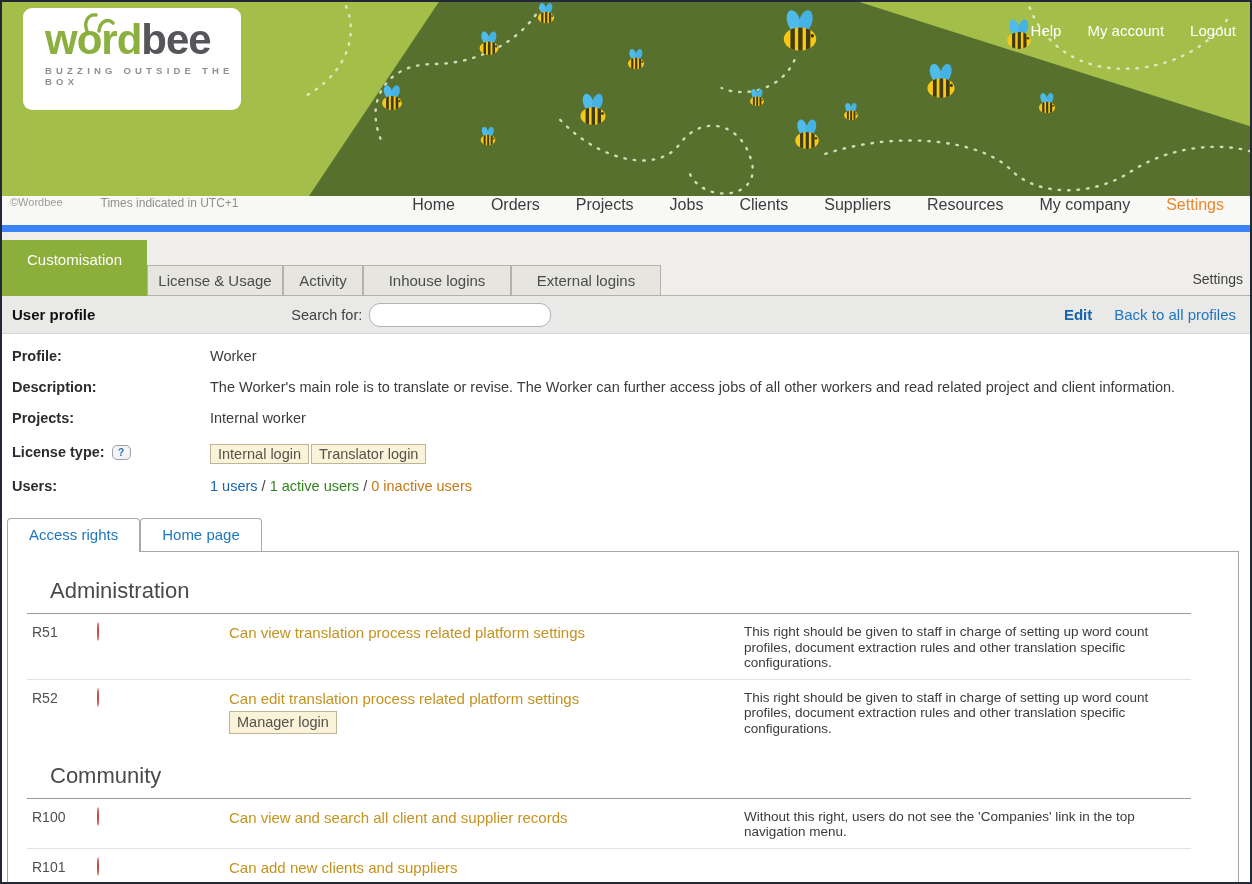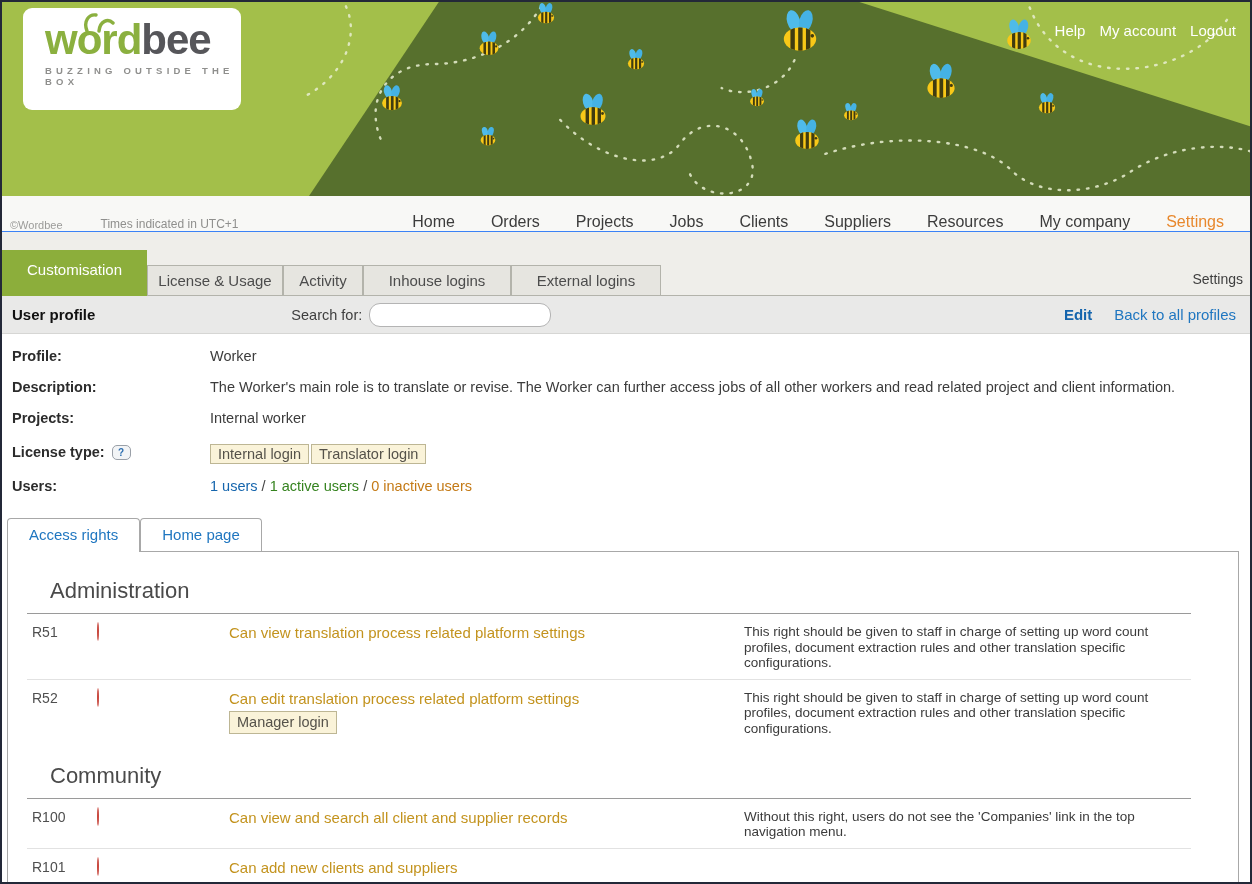--- a/index.html
+++ b/index.html
@@ -12,40 +12,40 @@
   .banner-dark { position:absolute; inset:0; background:#57702d;
           clip-path:polygon(35% 0%, 68.7% 0%, 100% 64%, 100% 100%, 24.6% 100%); }
   .trails { position:absolute; inset:0; width:100%; height:100%; }
   .bee { position:absolute; }
   .logo-box { position:absolute; left:21px; top:6px; width:218px; height:102px;
           background:#fff; border-radius:9px; padding:10px 0 0 22px; }
   .logo-line { font-size:42px; font-weight:bold; letter-spacing:-1px; line-height:44px; position:relative; }
   .logo-word { color:#8bb03f; } .logo-bee { color:#56565a; }
   .logo-antennae { position:absolute; left:36px; top:-7px; }
   .logo-tagline { font-size:9.5px; font-weight:bold; letter-spacing:4.2px; color:#8f8f8d; margin-top:3px; }
-  .banner-links { position:absolute; top:20px; right:14px; display:flex; gap:14px; }
+  .banner-links { position:absolute; top:20px; right:14px; display:flex; gap:26px; }
   .banner-links span { color:#fff; font-size:15px; cursor:pointer; }
 
   
-  .navbar { height:36px; background:#f8f8f6; border-bottom:1px solid #3b82f6;
-            display:flex; align-items:flex-end; }
+  .navbar { height:36px; background:#f8f8f6; border-bottom:7px solid #3b82f6;
+            display:flex; align-items:flex-start; }
   .copyright { color:#9b9b99; font-size:11px; margin-left:8px; }
   .tznote { color:#8f8f8d; font-size:12px; margin-left:38px; }
   .nav-items { margin-left:auto; display:flex; gap:36px; margin-right:26px; }
   .nav-item { font-size:16px; color:#3c3c3c; cursor:pointer; }
   .nav-item.active { color:#e8882d; }
 
   
   .tabstrip { position:relative; height:64px; background:#efeeea; display:flex; align-items:flex-end; }
   .tabstrip::after { content:""; position:absolute; left:0; right:0; bottom:0; height:1px; background:#b3b3ab; }
   .mtab { position:relative; z-index:1; font-size:15px; text-align:center; cursor:pointer;
           background:#e6e5e0; border:1px solid #b3b3ab; border-bottom:none;
           color:#4c4c4c; height:30px; line-height:29px; margin-bottom:1px; }
   .mtab.active { background:#8cae3b; border-color:#8cae3b; color:#fff;
-          height:46px; line-height:38px; margin-bottom:0; }
+          height:56px; line-height:38px; margin-bottom:0; }
   .breadcrumb { position:absolute; right:7px; bottom:9px; font-size:14px; color:#3f3f3f; z-index:1; }
 
   
   .toolbar { height:38px; background:#e9e9e8; border-bottom:1px solid #d6d6d4;
              display:flex; align-items:center; }
   .toolbar-title { font-weight:bold; font-size:15px; color:#111; margin-left:10px; }
   .search-label { font-size:14.5px; color:#3f3f3f; margin-left:196px; }
   .search-input { width:182px; height:24px; margin-left:7px; border:1px solid #b4b4b4;
              border-radius:11px; padding:0 10px; font-size:13px; background:#fff; outline:none; }
   .toolbar-links { margin-left:auto; display:flex; gap:22px; padding-right:14px; }

